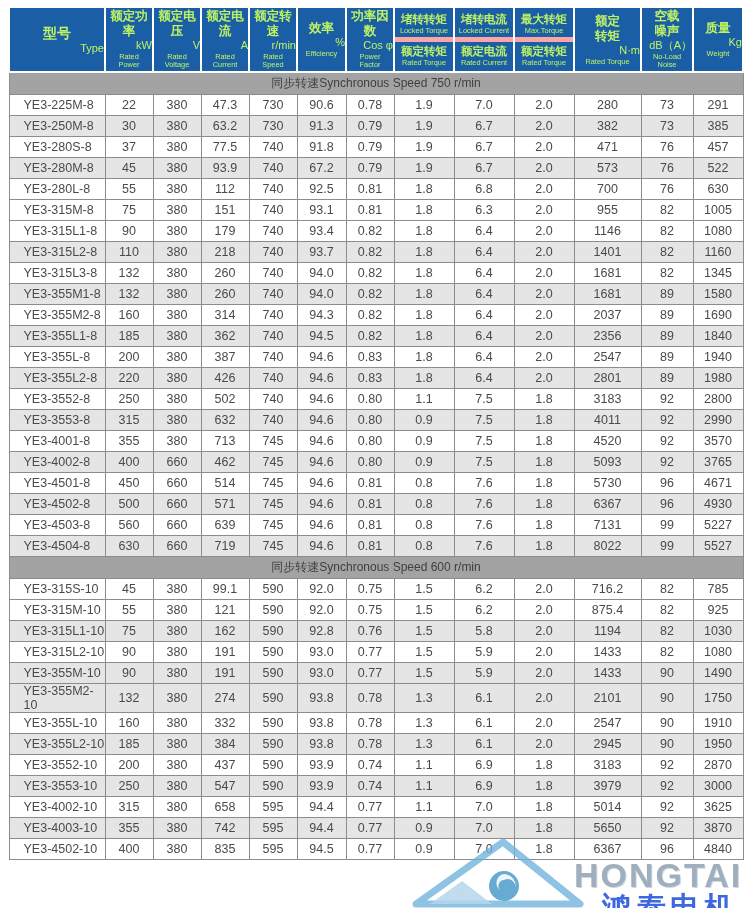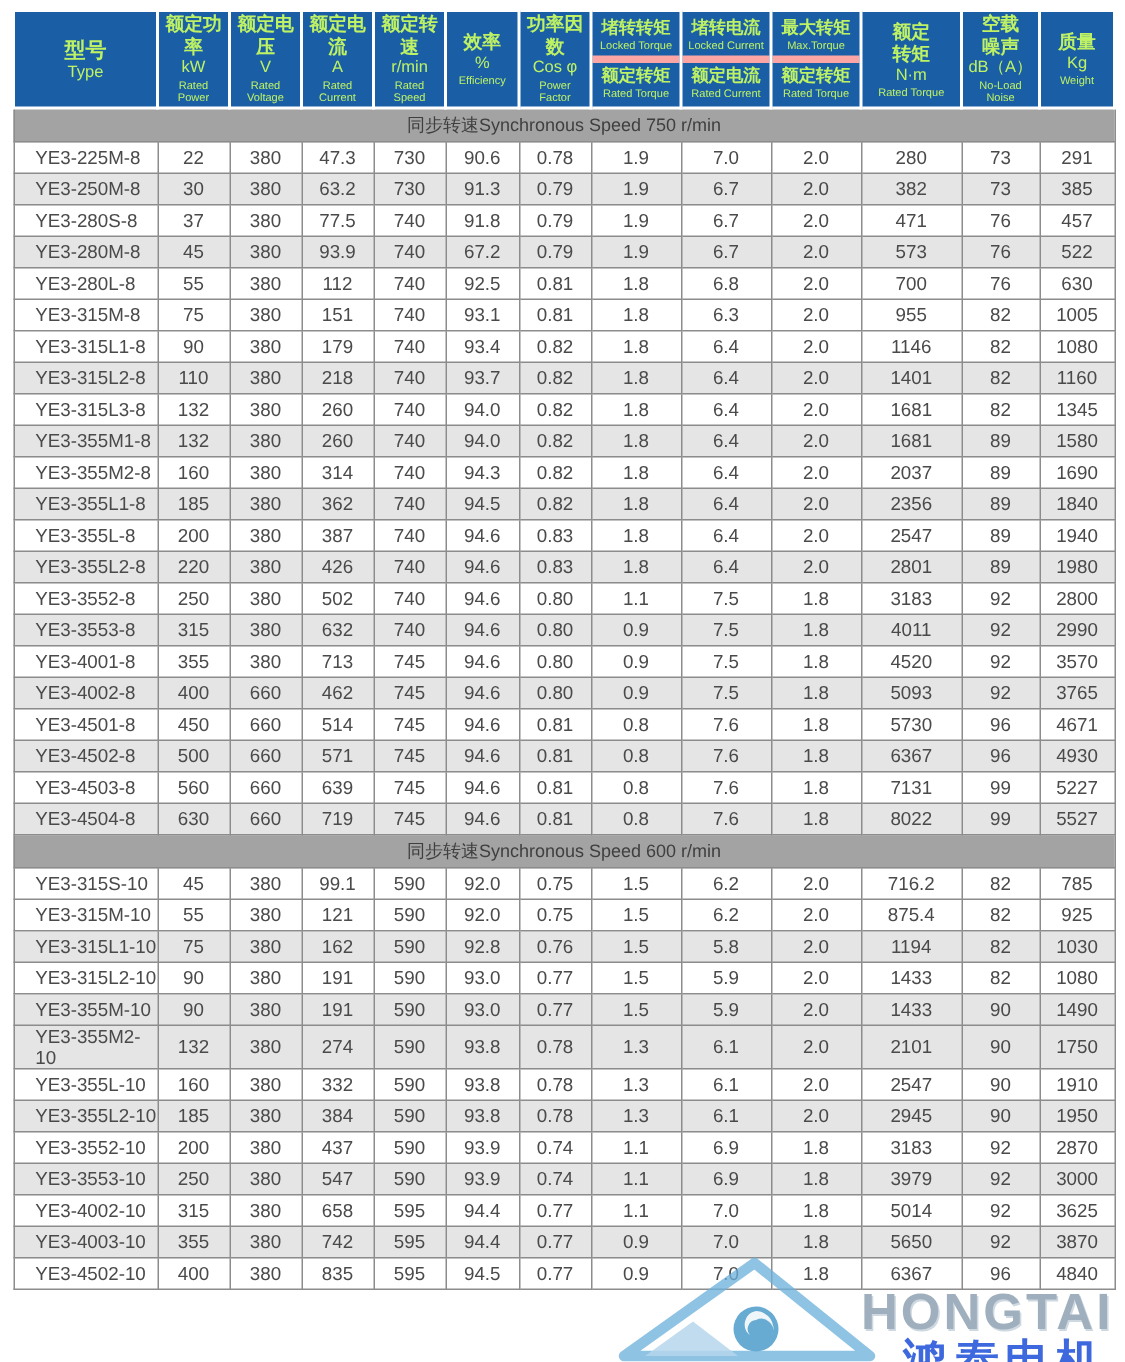--- a/index.html
+++ b/index.html
@@ -12,21 +12,21 @@
       radial-gradient(180px 80px at 62% 33%, rgba(0,0,0,0.04), rgba(0,0,0,0) 70%),
       radial-gradient(150px 70px at 45% 62%, rgba(0,0,0,0.04), rgba(0,0,0,0) 70%),
       radial-gradient(160px 75px at 75% 55%, rgba(0,0,0,0.035), rgba(0,0,0,0) 70%);}
   table.spec{position:absolute;left:8px;top:6px;width:734px;border-collapse:collapse;
              table-layout:fixed;}
   
   thead th{background:#1a5fa6;color:#bef264;border:2px solid #fff;height:58px;
            padding:1px 0;vertical-align:middle;font-weight:normal;}
   .h-zh{font-size:12.5px;font-weight:bold;line-height:15px;white-space:pre-line;}
   .h-zh-big{font-size:14px;font-weight:bold;line-height:18px;}
-  .h-unit{font-size:11px;line-height:13px;}
+  .h-unit{font-size:11px;line-height:13px;text-align:right;}
   .h-en{font-size:8px;line-height:9px;transform:scale(.92);white-space:pre-line;}
   .h-half{height:27px;display:flex;flex-direction:column;justify-content:center;}
   .h-half + .h-half{border-top:5px solid #fca5a5;}
   .h-zh2{font-size:11.5px;font-weight:bold;line-height:13px;}
   
   tbody td{border:1px solid #8c8c8c;height:20px;text-align:center;
            font-size:12.5px;color:#4a4a4a;padding:0;background:#fff;}
   tbody tr.stripe td{background:#e5e5e5;}
   td.type-cell{text-align:left;padding-left:14px;}
   tr.section-row td{font-size:12px;color:#3f3f3f;height:21px;background:#a3a3a3;}

